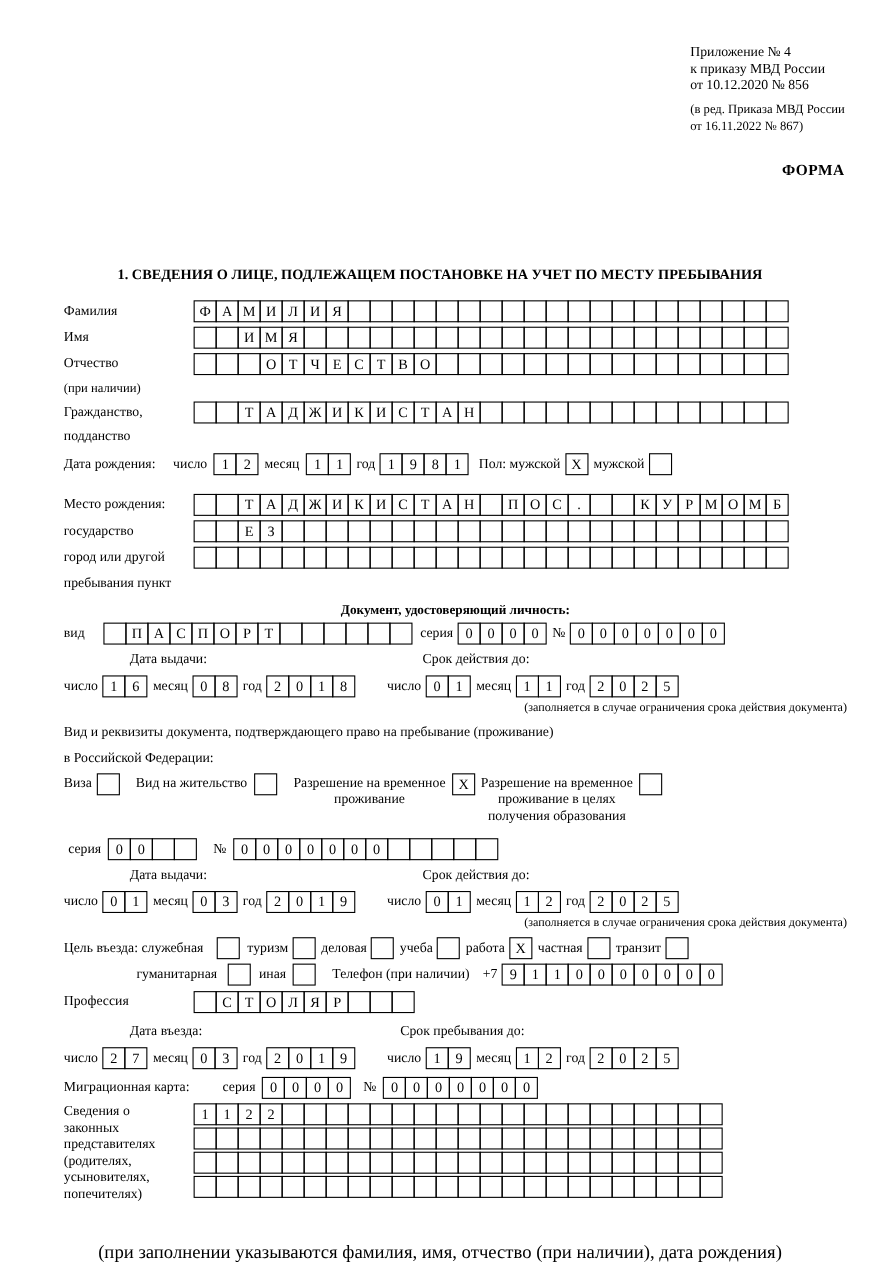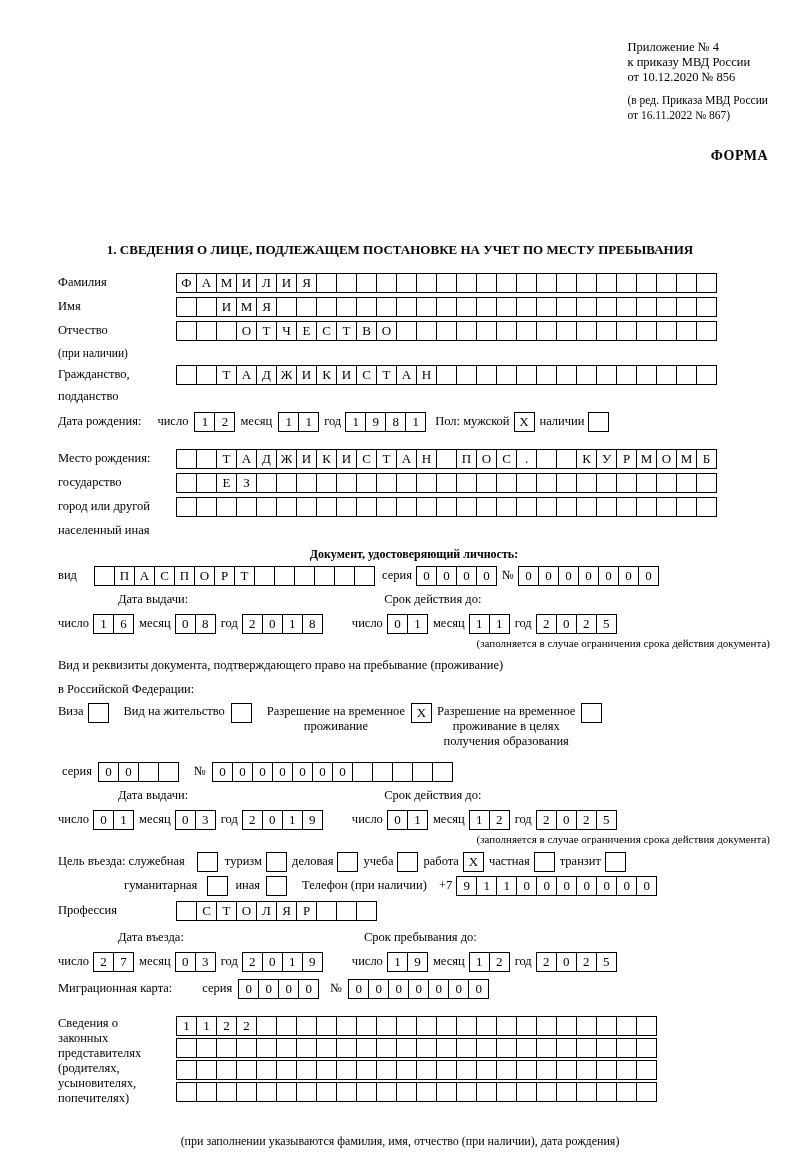--- a/index.html
+++ b/index.html
@@ -51,21 +51,21 @@
   .ml10{margin-left:10px;}
   .ml12{margin-left:12px;}
   .ml16{margin-left:16px;}
   .ml30{margin-left:30px;}
 
   .lbl-col{width:118px;flex:0 0 118px;}
 
   .docline{text-align:center;font-weight:bold;font-size:12px;margin:6px 0 3px 0;}
   .note{font-size:11px;text-align:right;}
 
-  .footnote{position:absolute;bottom:14px;left:0;width:800px;text-align:center;font-size:12px;}
+  .footnote{position:absolute;bottom:14px;left:0;width:800px;text-align:center;font-size:17px;}
 
   .multi .cells{margin-bottom:2px;}
   .stack{display:flex;flex-direction:column;}
 </style>
 </head>
 <body>
 
 <div class="page">
 
   <div class="hdr">
@@ -241,21 +241,21 @@
       <span class="cells ml4">
           <span class="cell">1</span>
           <span class="cell">9</span>
           <span class="cell">8</span>
           <span class="cell">1</span>
         </span>
       <span class="lbl ml10">Пол: мужской</span>
       <span class="cells ml4">
           <span class="cell">X</span>
         </span>
-      <span class="lbl ml6">наличии</span>
+      <span class="lbl ml6">мужской</span>
       <span class="cells ml4">
           <span class="cell"></span>
         </span>
     </div>
 
     <div class="row" style="margin-top:16px;">
       <span class="lbl lbl-col">Место рождения:</span>
       <span class="cells">
           <span class="cell"></span>
           <span class="cell"></span>
@@ -344,21 +344,21 @@
           <span class="cell"></span>
           <span class="cell"></span>
           <span class="cell"></span>
           <span class="cell"></span>
           <span class="cell"></span>
           <span class="cell"></span>
           <span class="cell"></span>
         </span>
     </div>
     <div class="row">
-      <span class="lbl lbl-col">населенный иная</span>
+      <span class="lbl lbl-col">пребывания пункт</span>
     </div>
 
     <div class="docline">Документ, удостоверяющий личность:</div>
 
     <div class="row">
       <span class="lbl" style="width:36px;flex:0 0 36px;">вид</span>
       <span class="cells">
           <span class="cell"></span>
           <span class="cell">П</span>
           <span class="cell">А</span>
@@ -667,21 +667,21 @@
           <span class="cell">0</span>
           <span class="cell">0</span>
           <span class="cell">0</span>
           <span class="cell">0</span>
           <span class="cell">0</span>
           <span class="cell">0</span>
           <span class="cell">0</span>
         </span>
     </div>
 
-    <div class="row" style="margin-top:17px;align-items:flex-start;">
+    <div class="row" style="margin-top:4px;align-items:flex-start;">
       <span class="stack lbl-col">
         <span>Сведения о</span>
         <span>законных</span>
         <span>представителях</span>
         <span>(родителях,</span>
         <span>усыновителях,</span>
         <span>попечителях)</span>
       </span>
       <span class="stack multi">
         <span class="cells">

